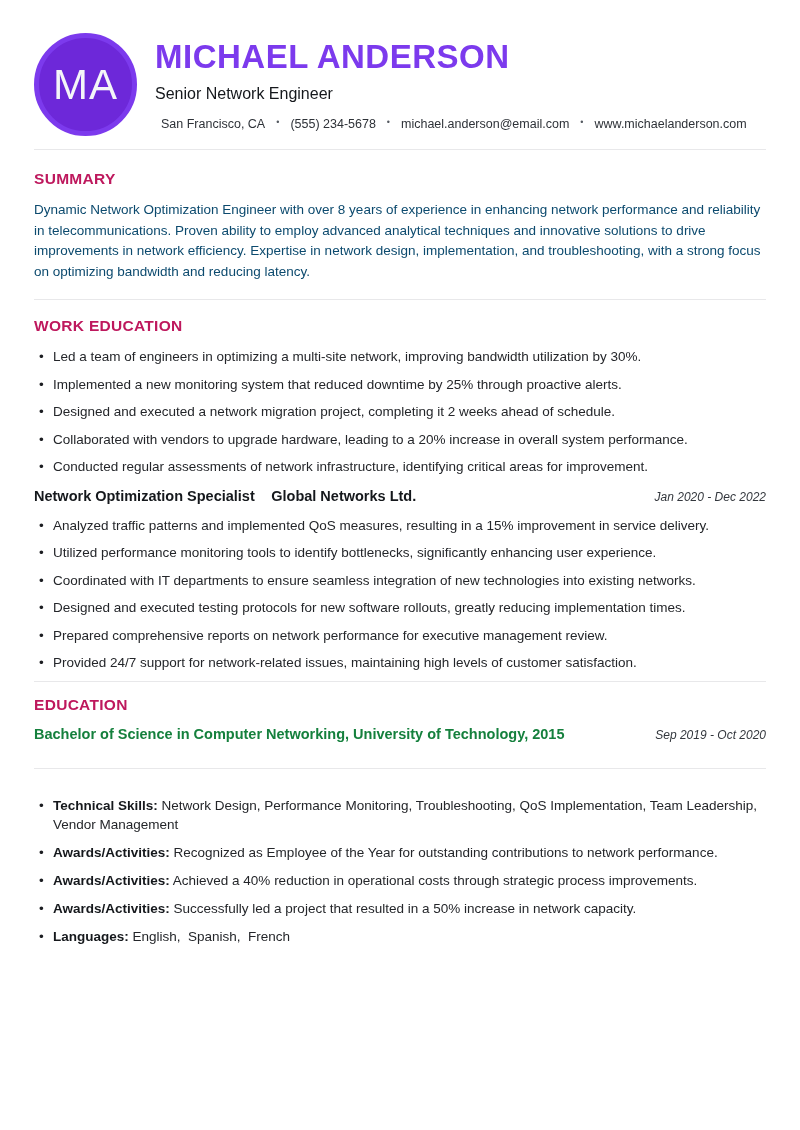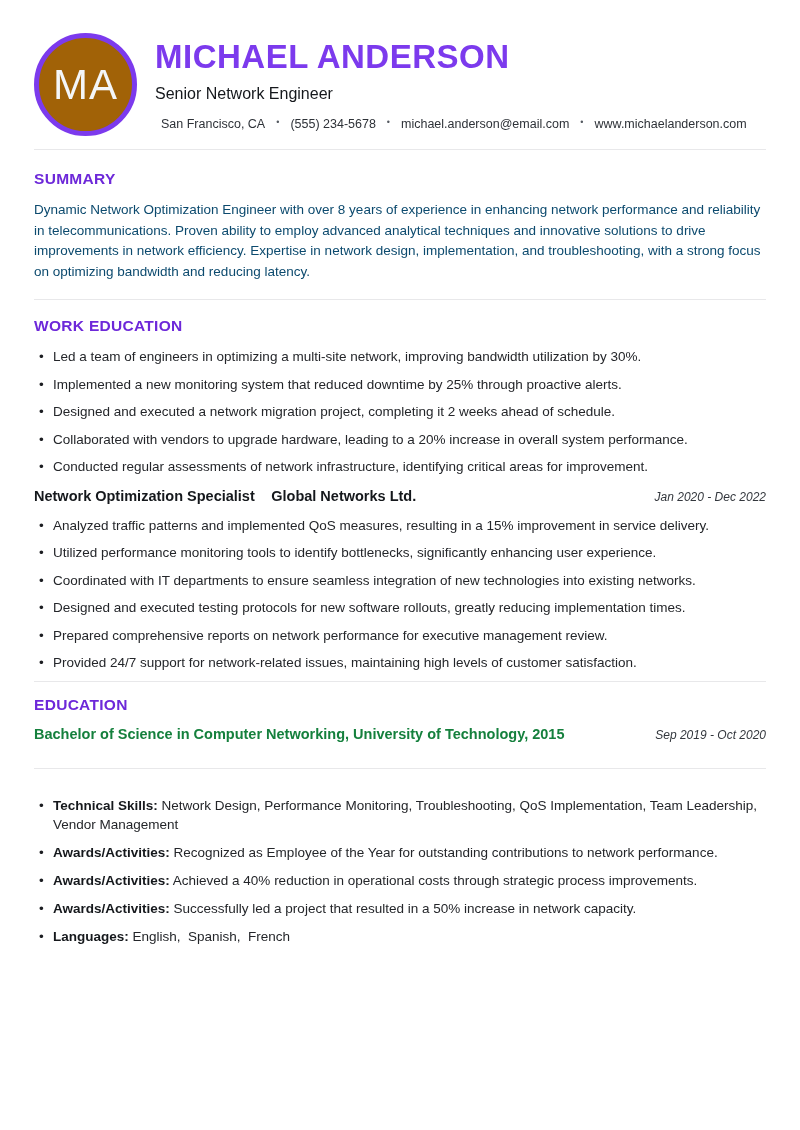--- a/index.html
+++ b/index.html
@@ -10,21 +10,21 @@
     font-family: "Liberation Sans", sans-serif;
     color: #24262a;
     -webkit-font-smoothing: antialiased;
   }
   .page { padding: 33px 34px 0 34px; }
 
   
   .header { display: flex; align-items: flex-start; }
   .avatar {
     width: 103px; height: 103px; border-radius: 50%;
-    background: #a16207; border: 5px solid #7c3aed;
+    background: #6d28d9; border: 5px solid #7c3aed;
     display: flex; align-items: center; justify-content: center;
     flex-shrink: 0;
   }
   .avatar-initials {
     color: #f4f6f8; font-size: 42px; font-weight: 400; letter-spacing: 1px;
   }
   .header-text { margin-left: 18px; padding-top: 6px; }
   .name {
     font-size: 33px; font-weight: 700; color: #7c3aed; letter-spacing: 0.5px;
     line-height: 1.1;
@@ -34,21 +34,21 @@
     margin-top: 14px; padding-left: 6px;
     display: flex; gap: 11px;
     font-size: 12.5px; color: #2e3238;
   }
   .dot-sep { font-size: 9px; color: #555a61; }
 
   
   .divider { border: none; border-top: 1px solid #e8e8ea; }
   .divider.after-header { margin-top: 13px; }
   .section-heading {
-    font-size: 15.5px; font-weight: 700; color: #6d28d9;
+    font-size: 15.5px; font-weight: 700; color: #be185d;
     letter-spacing: 0.3px; margin-bottom: 12px;
   }
   .body-text { font-size: 13.5px; line-height: 20.5px; color: #0c4a6e; }
 
   .section-summary { padding-top: 20px; padding-bottom: 17px; }
   .section-work { padding-top: 17px; }
   .section-education { padding-top: 14px; }
   .section-additional { padding-top: 16px; }
 
   

